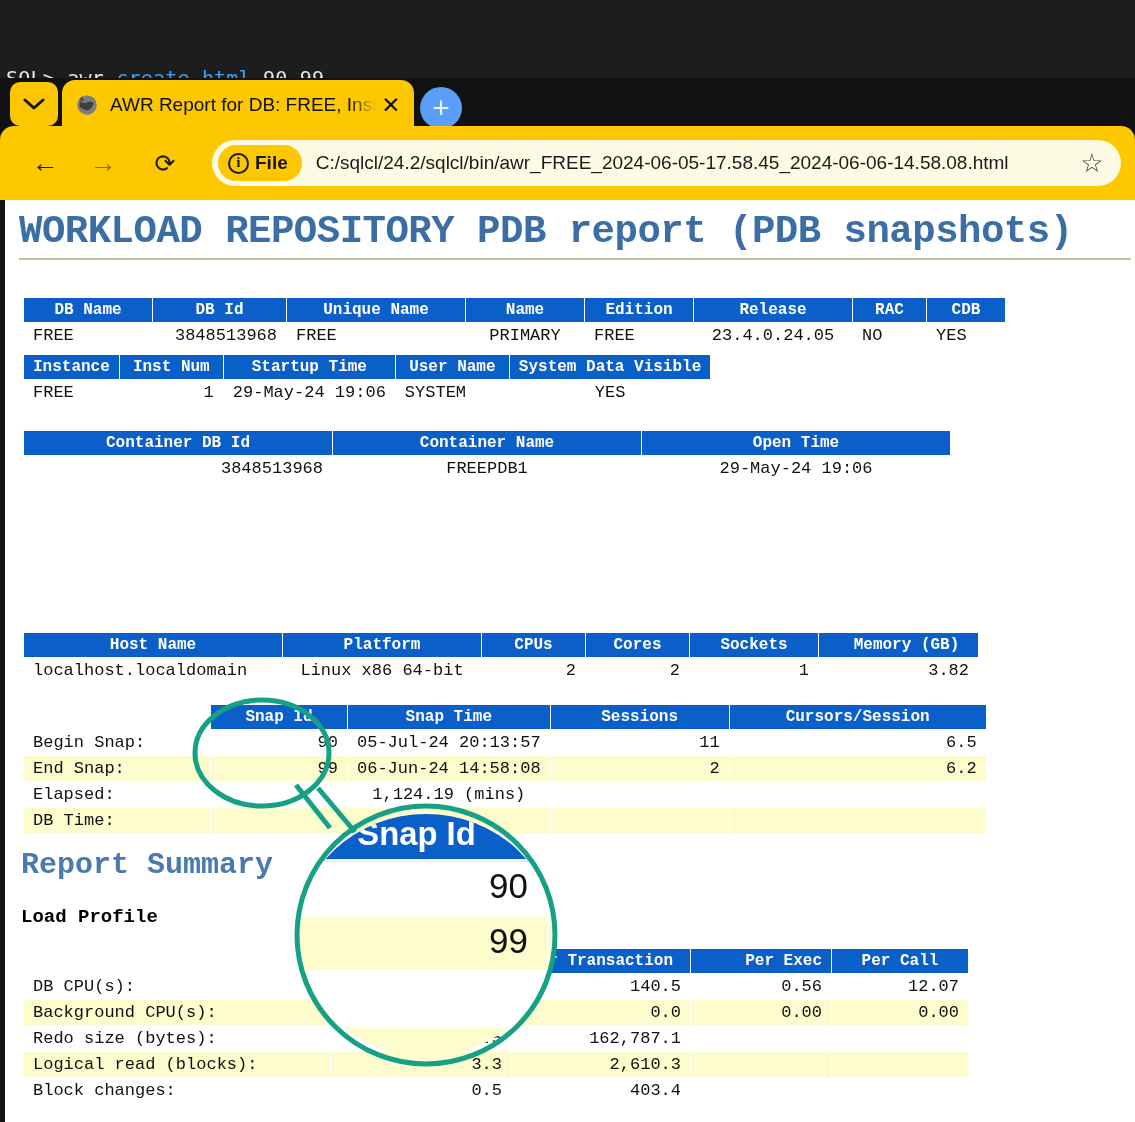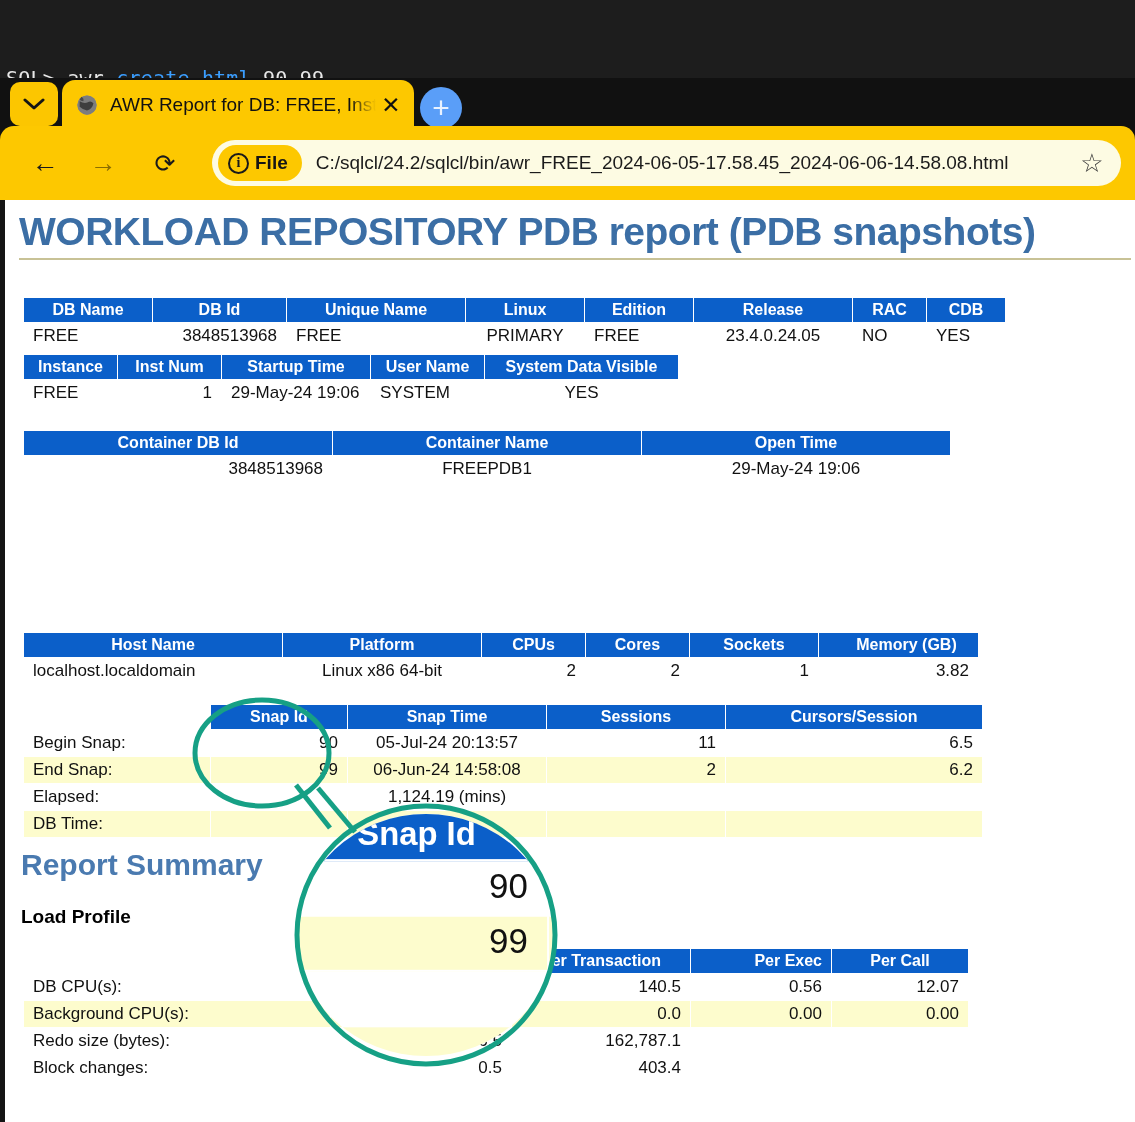--- a/index.html
+++ b/index.html
@@ -99,21 +99,21 @@
     white-space: nowrap; overflow: hidden;
   }
   .star-btn { flex: 0 0 auto; width: 42px; text-align: center; font-size: 26px; color: #3b3b3b; }
 
   
   .page {
     position: absolute; left: 0; top: 200px; width: 1135px; height: 922px;
     background: #ffffff; overflow: hidden;
     border-left: 5px solid #141414;
   }
-  .page-inner { position: relative; width: 1130px; height: 660px; }
+  .page-inner { position: relative; width: 1130px; height: 660px; font-family: Liberation Mono, monospace; }
 
   h1.report-title {
     margin: 0; padding: 10px 0 4px 14px;
     font-size: 39px; font-weight: bold; color: #3b6ea5;
     letter-spacing: -0.5px; white-space: nowrap;
   }
   .title-rule {
     margin: 0 4px 0 14px; height: 2px; background: #c8c296;
   }
 
@@ -213,21 +213,21 @@
       <h1 class="report-title">WORKLOAD REPOSITORY PDB report (PDB snapshots)</h1>
       <div class="title-rule"></div>
 
       <div class="tblock" style="left:18px; top:97px;">
         <table class="awr">
           <thead>
               <tr id="db-head">
                 <th style="width: 110px;">DB Name</th>
                 <th style="width: 115px;">DB Id</th>
                 <th style="width: 160px;">Unique Name</th>
-                <th style="width: 100px;">Linux</th>
+                <th style="width: 100px;">Name</th>
                 <th style="width: 90px;">Edition</th>
                 <th style="width: 140px;">Release</th>
                 <th style="width: 55px;">RAC</th>
                 <th style="width: 60px;">CDB</th>
               </tr>
             </thead>
           <tbody id="db-body">
               <tr>
                 <td class="lbl" style="width: 110px;">FREE</td>
                 <td class="ra" style="width: 115px;">3848513968</td>
@@ -379,20 +379,27 @@
                 <td class="lbl" style="width: 288px;">Background CPU(s):</td>
                 <td class="ra" style="width: 162px;">&nbsp;</td>
                 <td class="ra" style="width: 160px;">0.0</td>
                 <td class="ra" style="width: 122px;">0.00</td>
                 <td class="ra" style="width: 118px;">0.00</td>
               </tr>
               <tr>
                 <td class="lbl" style="width: 288px;">Redo size (bytes):</td>
                 <td class="ra" style="width: 162px;">176.5</td>
                 <td class="ra" style="width: 160px;">162,787.1</td>
+                <td class="ra" style="width: 122px;">&nbsp;</td>
+                <td class="ra" style="width: 118px;">&nbsp;</td>
+              </tr>
+              <tr class="alt">
+                <td class="lbl" style="width: 288px;">Logical read (blocks):</td>
+                <td class="ra" style="width: 162px;">3.3</td>
+                <td class="ra" style="width: 160px;">2,610.3</td>
                 <td class="ra" style="width: 122px;">&nbsp;</td>
                 <td class="ra" style="width: 118px;">&nbsp;</td>
               </tr>
               <tr>
                 <td class="lbl" style="width: 288px;">Block changes:</td>
                 <td class="ra" style="width: 162px;">0.5</td>
                 <td class="ra" style="width: 160px;">403.4</td>
                 <td class="ra" style="width: 122px;">&nbsp;</td>
                 <td class="ra" style="width: 118px;">&nbsp;</td>
               </tr>

